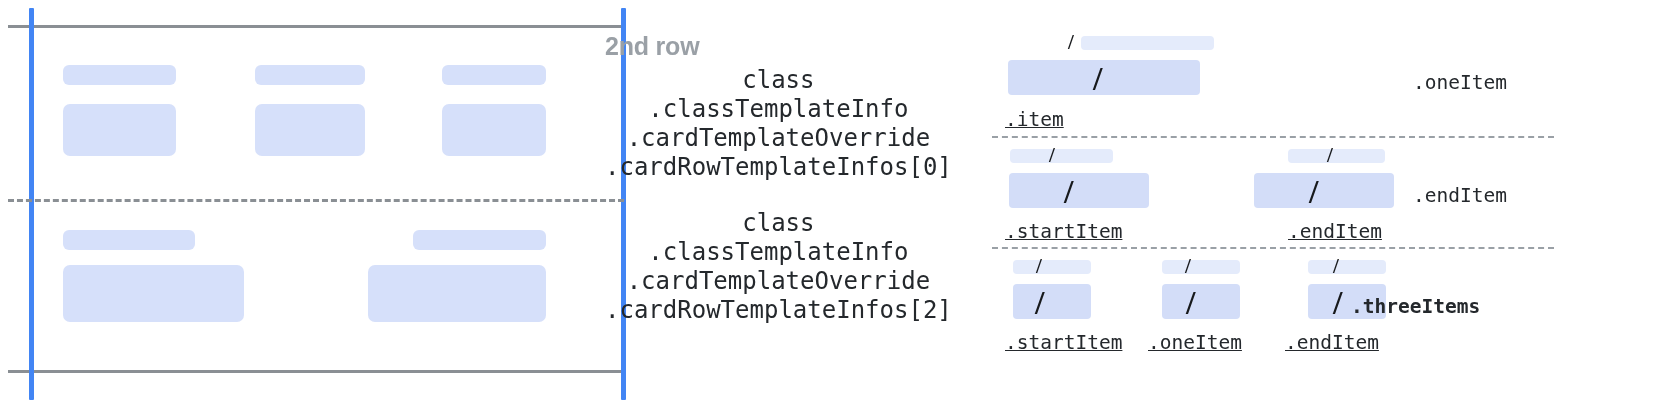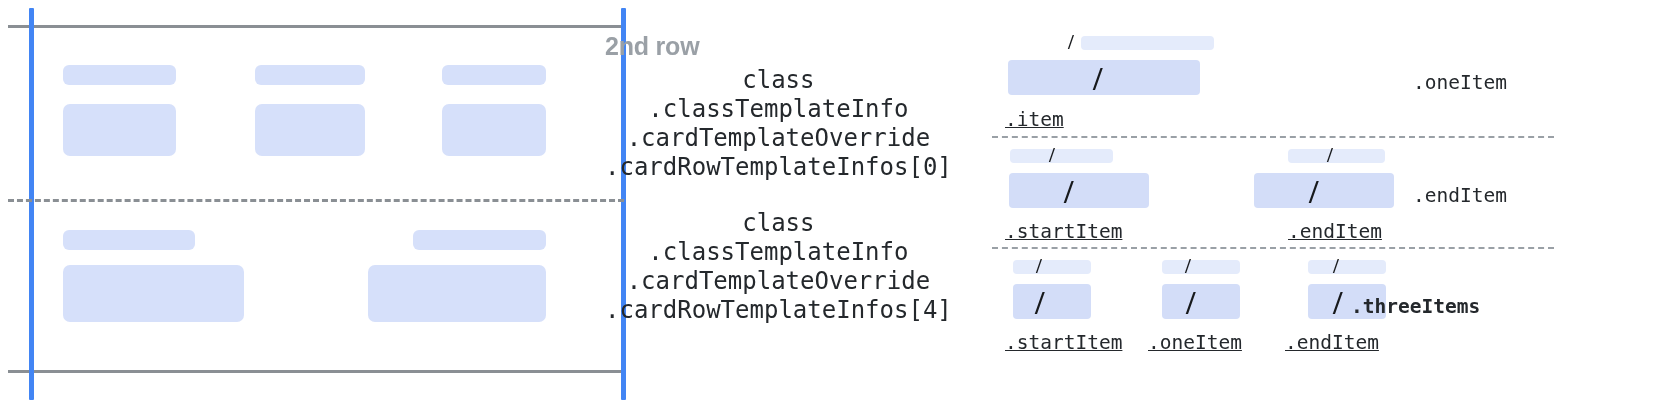--- a/index.html
+++ b/index.html
@@ -95,21 +95,21 @@
     <div class="codeline" style="margin-top:5px;">class</div>
     <div class="codeline">.classTemplateInfo</div>
     <div class="codeline">.cardTemplateOverride</div>
     <div class="codeline">.cardRowTemplateInfos[0]</div>
   </div>
 
   <div class="rowblock" style="left:605px;top:204px;">
     <div class="codeline" style="margin-top:5px;">class</div>
     <div class="codeline">.classTemplateInfo</div>
     <div class="codeline">.cardTemplateOverride</div>
-    <div class="codeline">.cardRowTemplateInfos[4]</div>
+    <div class="codeline">.cardRowTemplateInfos[2]</div>
   </div>
 
   <div>
 
     <div>
       <div class="bar light" style="left:1081px;top:36px;width:133px;height:14px;"></div>
       <div class="slash sm" style="left:1068px;top:32px;">/</div>
 
       <div class="bar solid" style="left:1008px;top:60px;width:192px;height:35px;"></div>
       <div class="slash lg" style="left:1093px;top:62px;">/</div>

